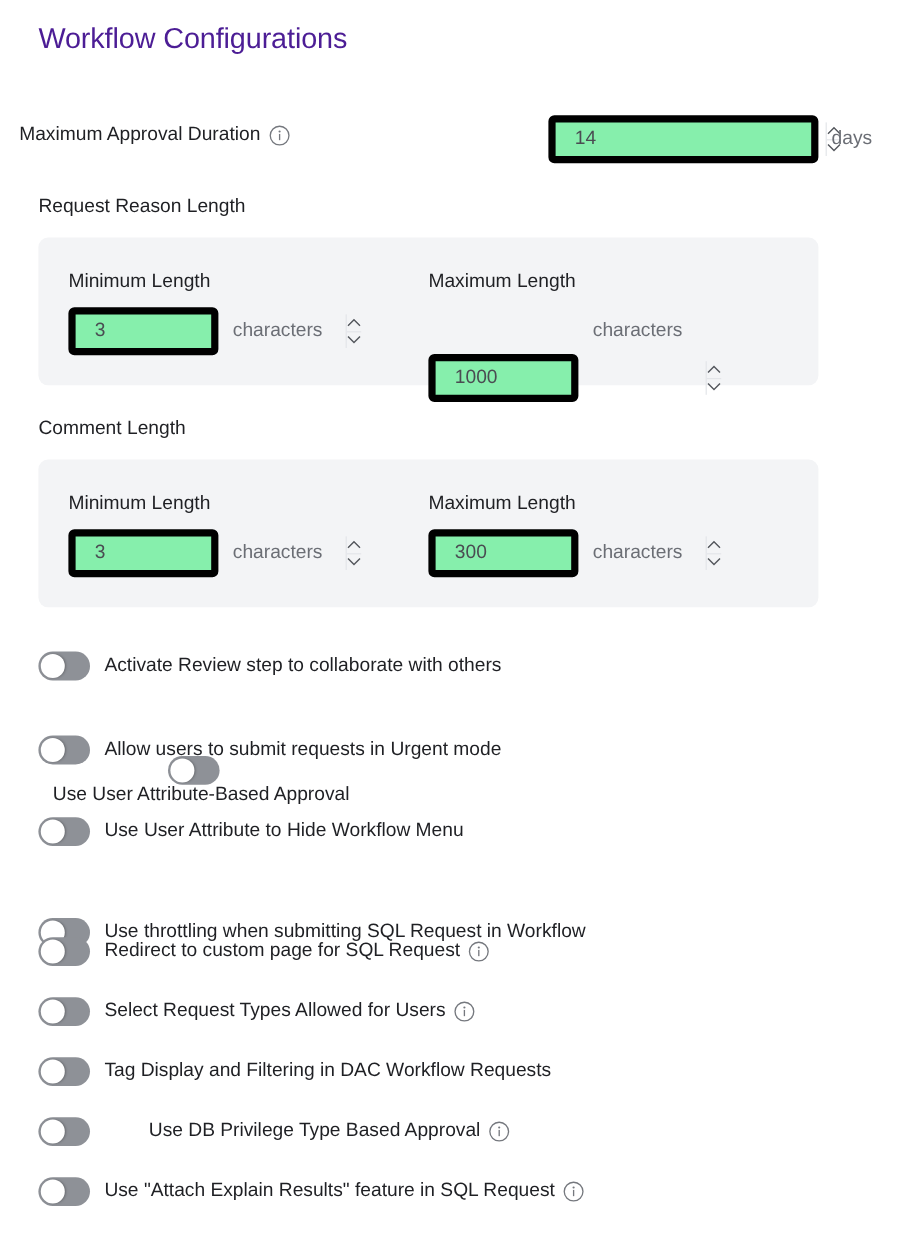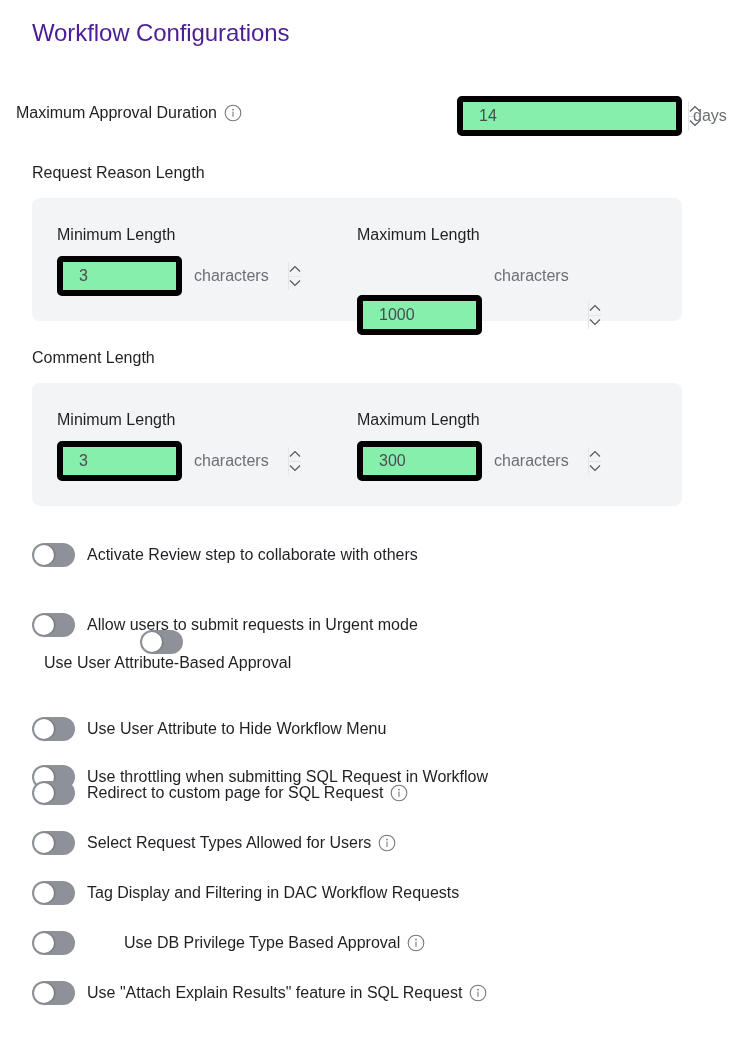--- a/index.html
+++ b/index.html
@@ -139,21 +139,21 @@
       <div class="knob"></div>
     </div>
   <span class="toggle-label">Allow users to submit requests in Urgent mode</span>
 </div>
 <div class="toggle-row" style="top:630px;flex-direction:column;">
   <div class="toggle">
       <div class="knob"></div>
     </div>
   <span class="toggle-label">Use User Attribute-Based Approval</span>
 </div>
-<div class="toggle-row" style="top:680px;margin-top:36px;">
+<div class="toggle-row" style="top:680px;">
   <div class="toggle">
       <div class="knob"></div>
     </div>
   <span class="toggle-label">Use User Attribute to Hide Workflow Menu</span>
 </div>
 <div class="toggle-row" style="top:730px;margin-top:34px;">
   <div class="toggle">
       <div class="knob"></div>
     </div>
   <span class="toggle-label">Use throttling when submitting SQL Request in Workflow</span>

